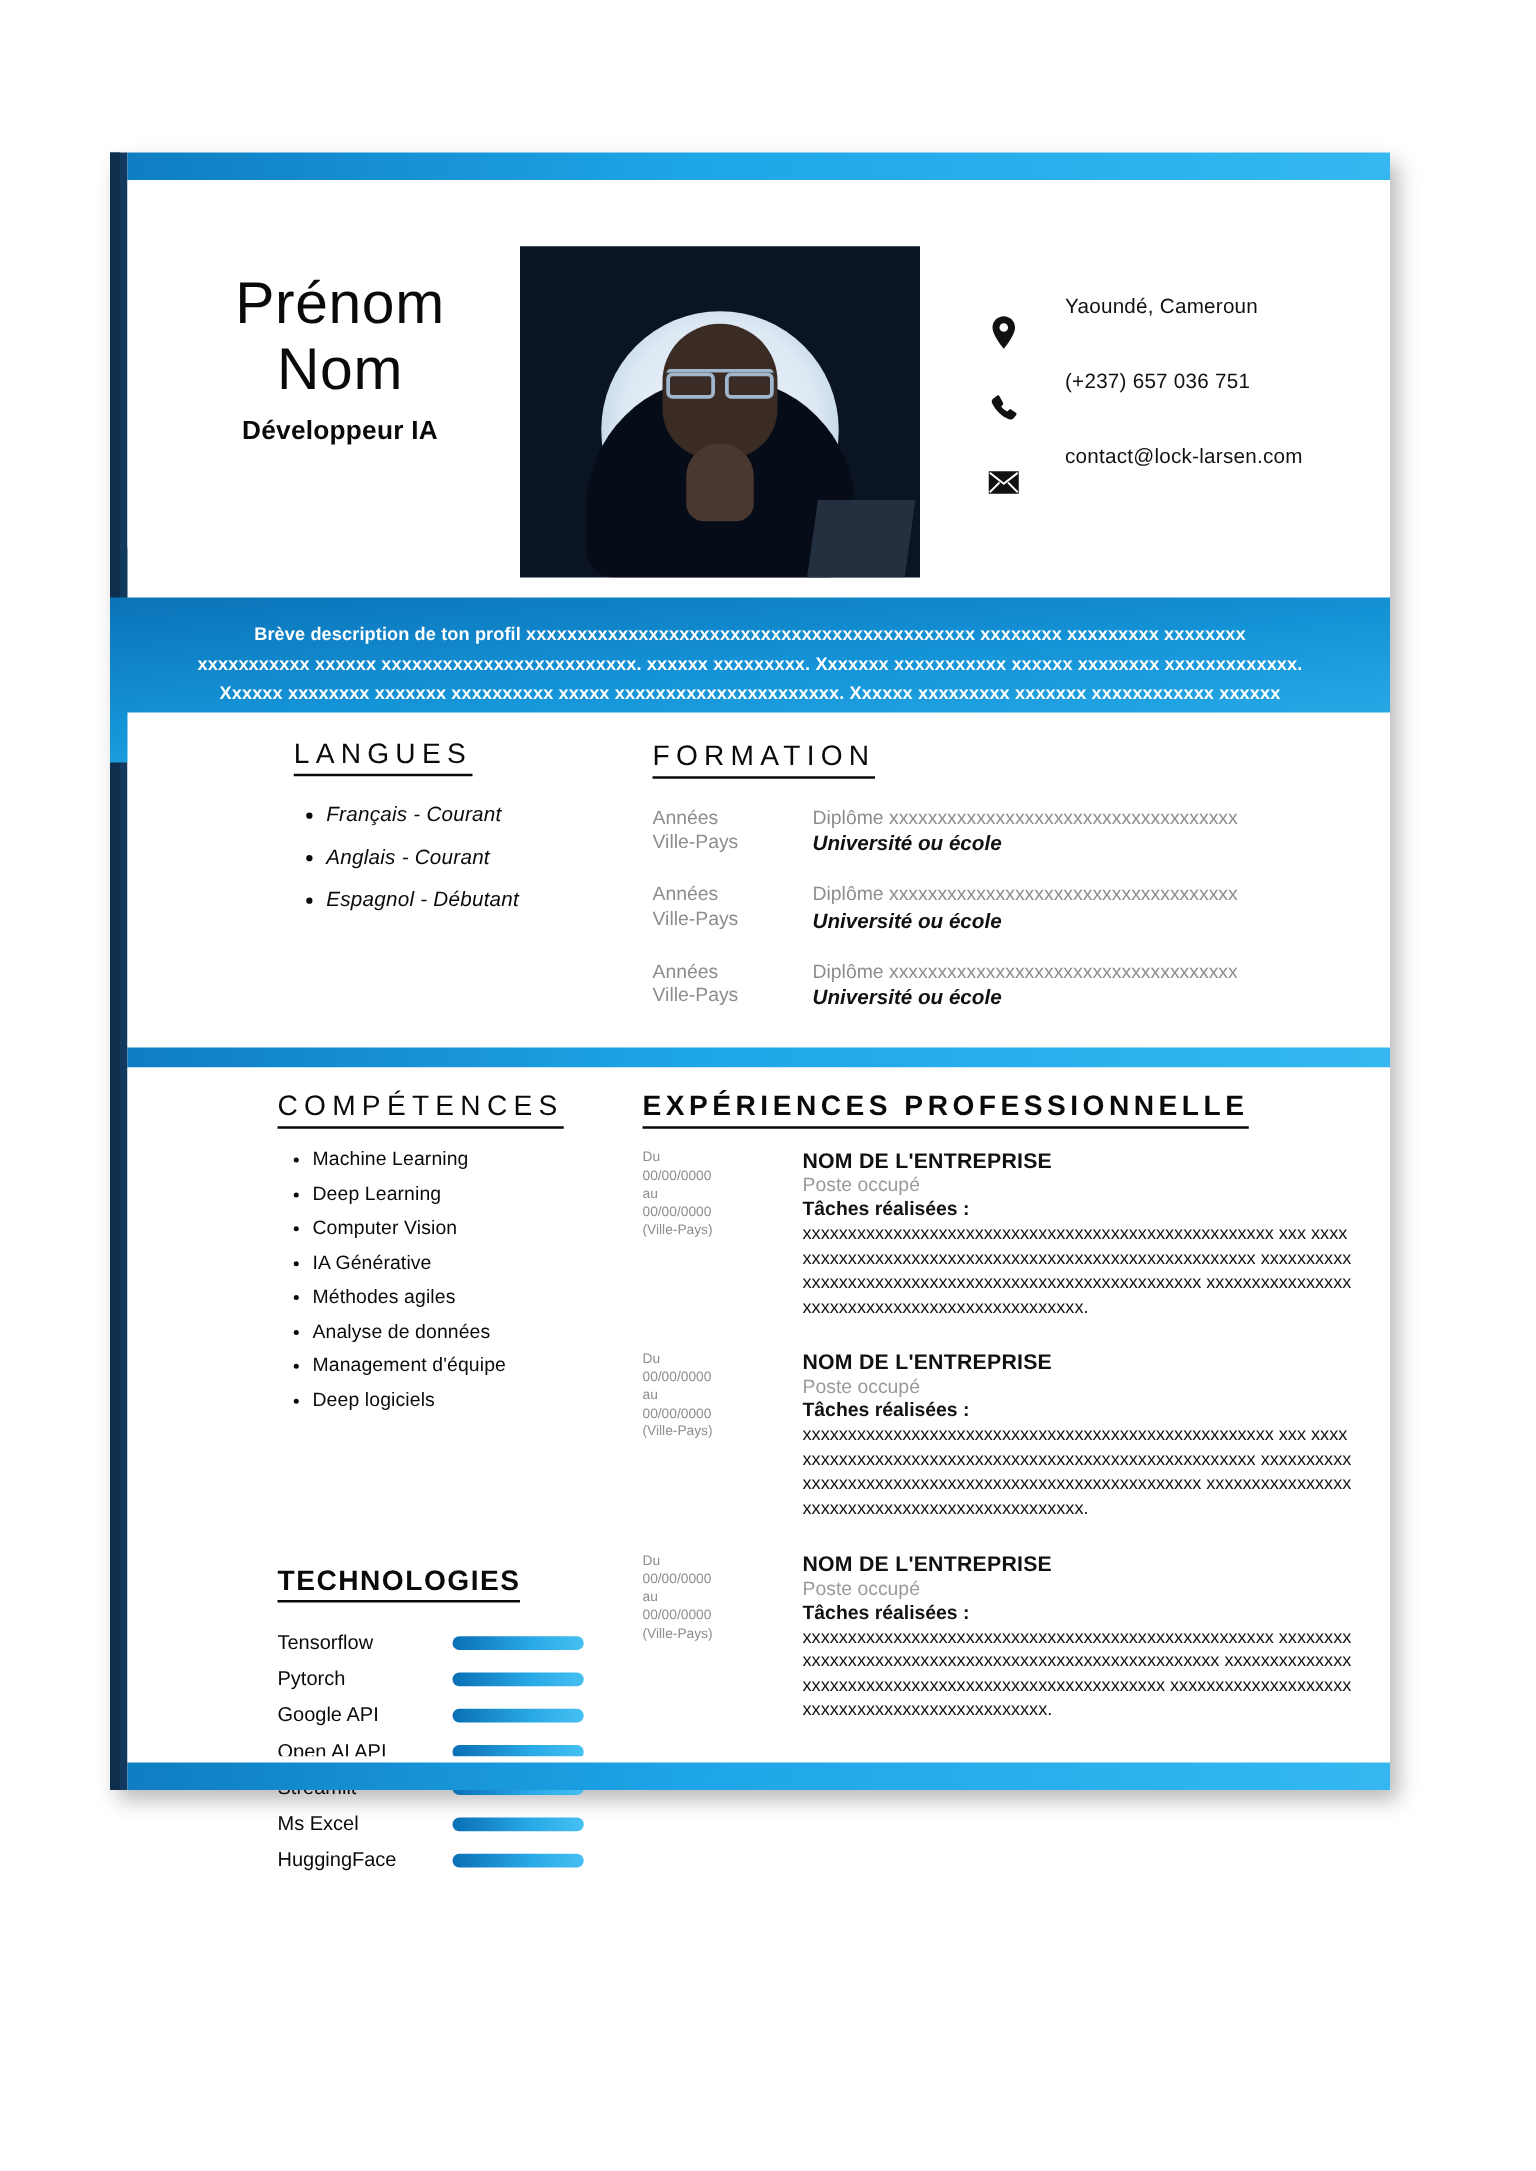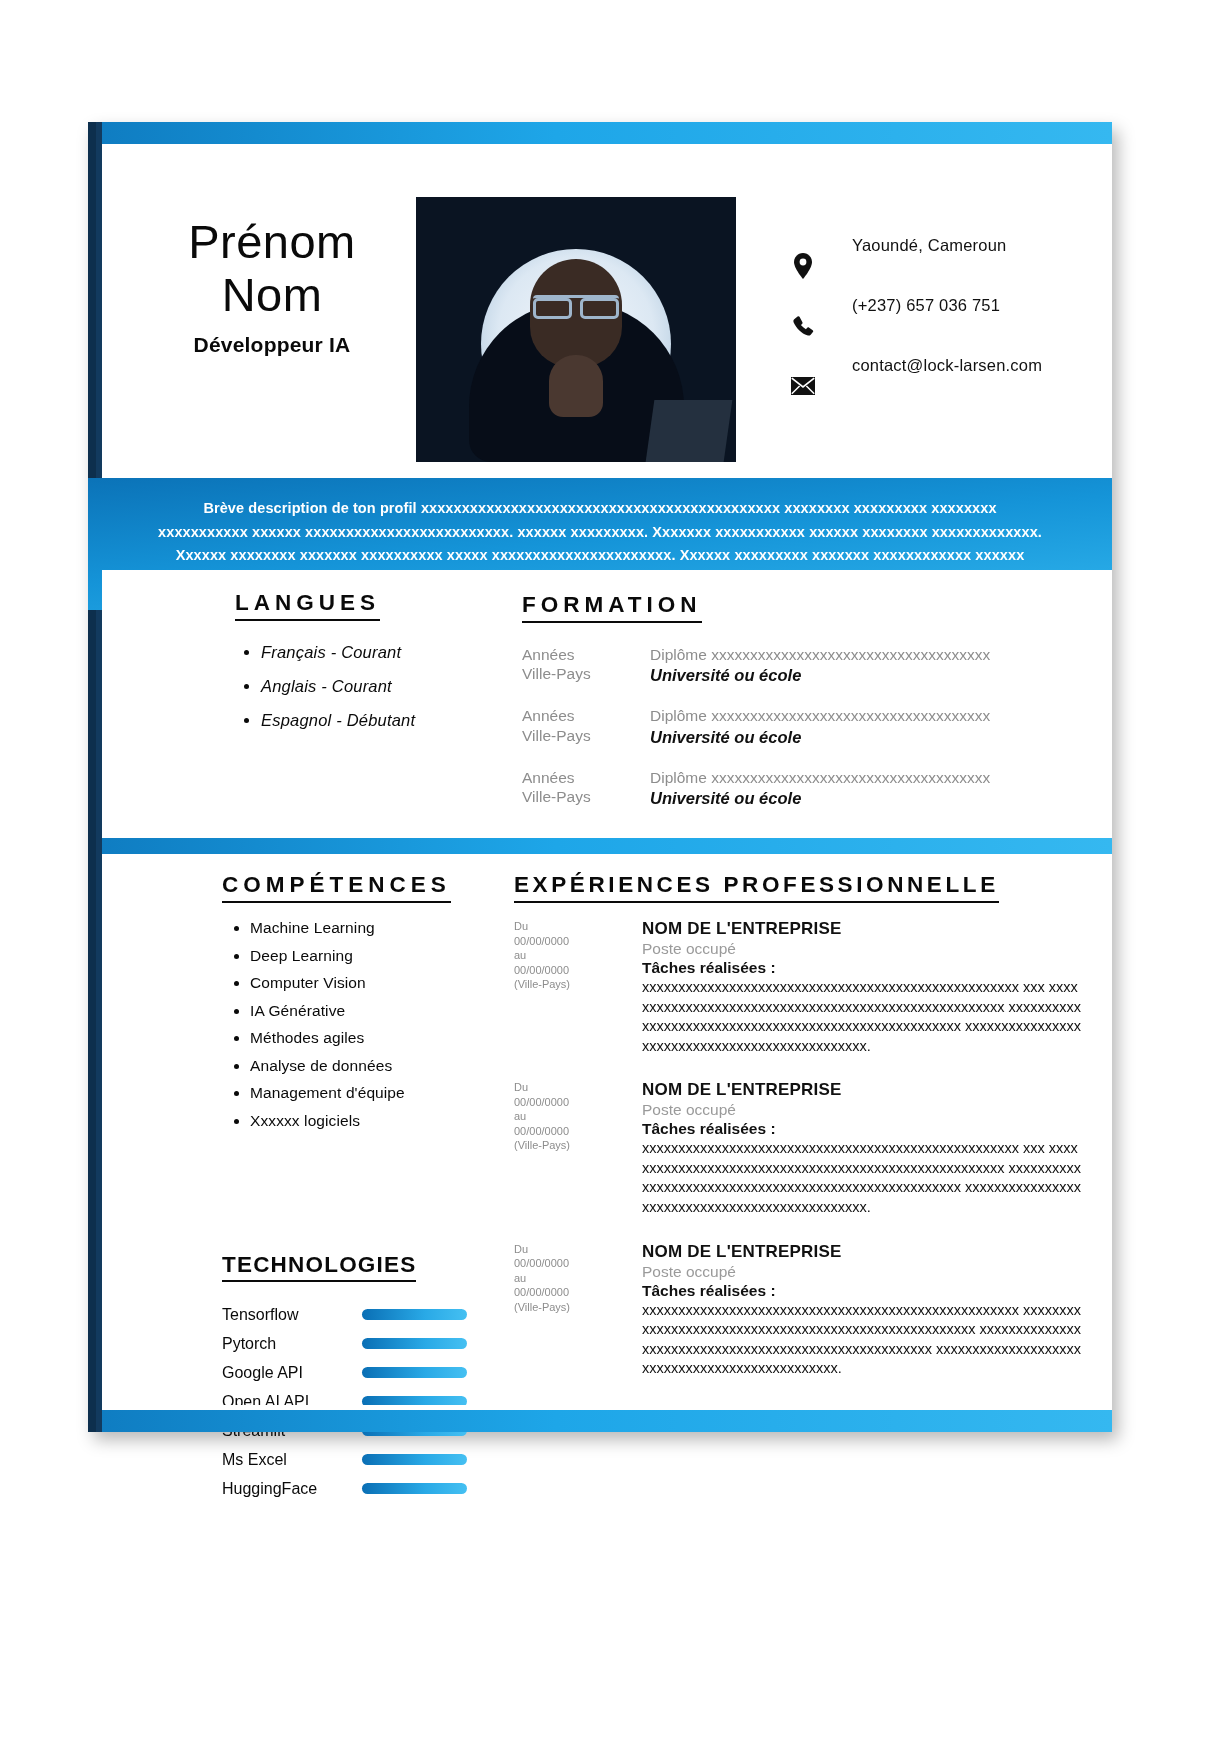--- a/index.html
+++ b/index.html
@@ -235,21 +235,21 @@
   .mid {
     position: absolute;
     left: 14px;
     top: 448px;
     right: 0;
     height: 268px;
     background: #ffffff;
   }
   .section-title {
     font-size: 22.5px;
-    font-weight: 700;
+    font-weight: 400;
     letter-spacing: 5px;
     color: #0a0a0a;
     border-bottom: 2.5px solid #0a0a0a;
     display: inline-block;
     padding-bottom: 3px;
   }
 
   .langues {
     position: absolute;
     left: 133px;
@@ -548,21 +548,21 @@
     <div class="competences">
       <div class="section-title">COMPÉTENCES</div>
       <ul class="skill-list">
         <li>Machine Learning</li>
         <li>Deep Learning</li>
         <li>Computer Vision</li>
         <li>IA Générative</li>
         <li>Méthodes agiles</li>
         <li>Analyse de données</li>
         <li>Management d'équipe</li>
-        <li>Xxxxxx logiciels</li>
+        <li>Deep logiciels</li>
       </ul>
     </div>
 
     <div class="technologies">
       <div class="tech-title">TECHNOLOGIES</div>
       <div class="tech-list">
 
         <div class="tech-row">
           <span class="tech-name">Tensorflow</span>
           <span class="tech-bar" style="width:105px;"></span>

